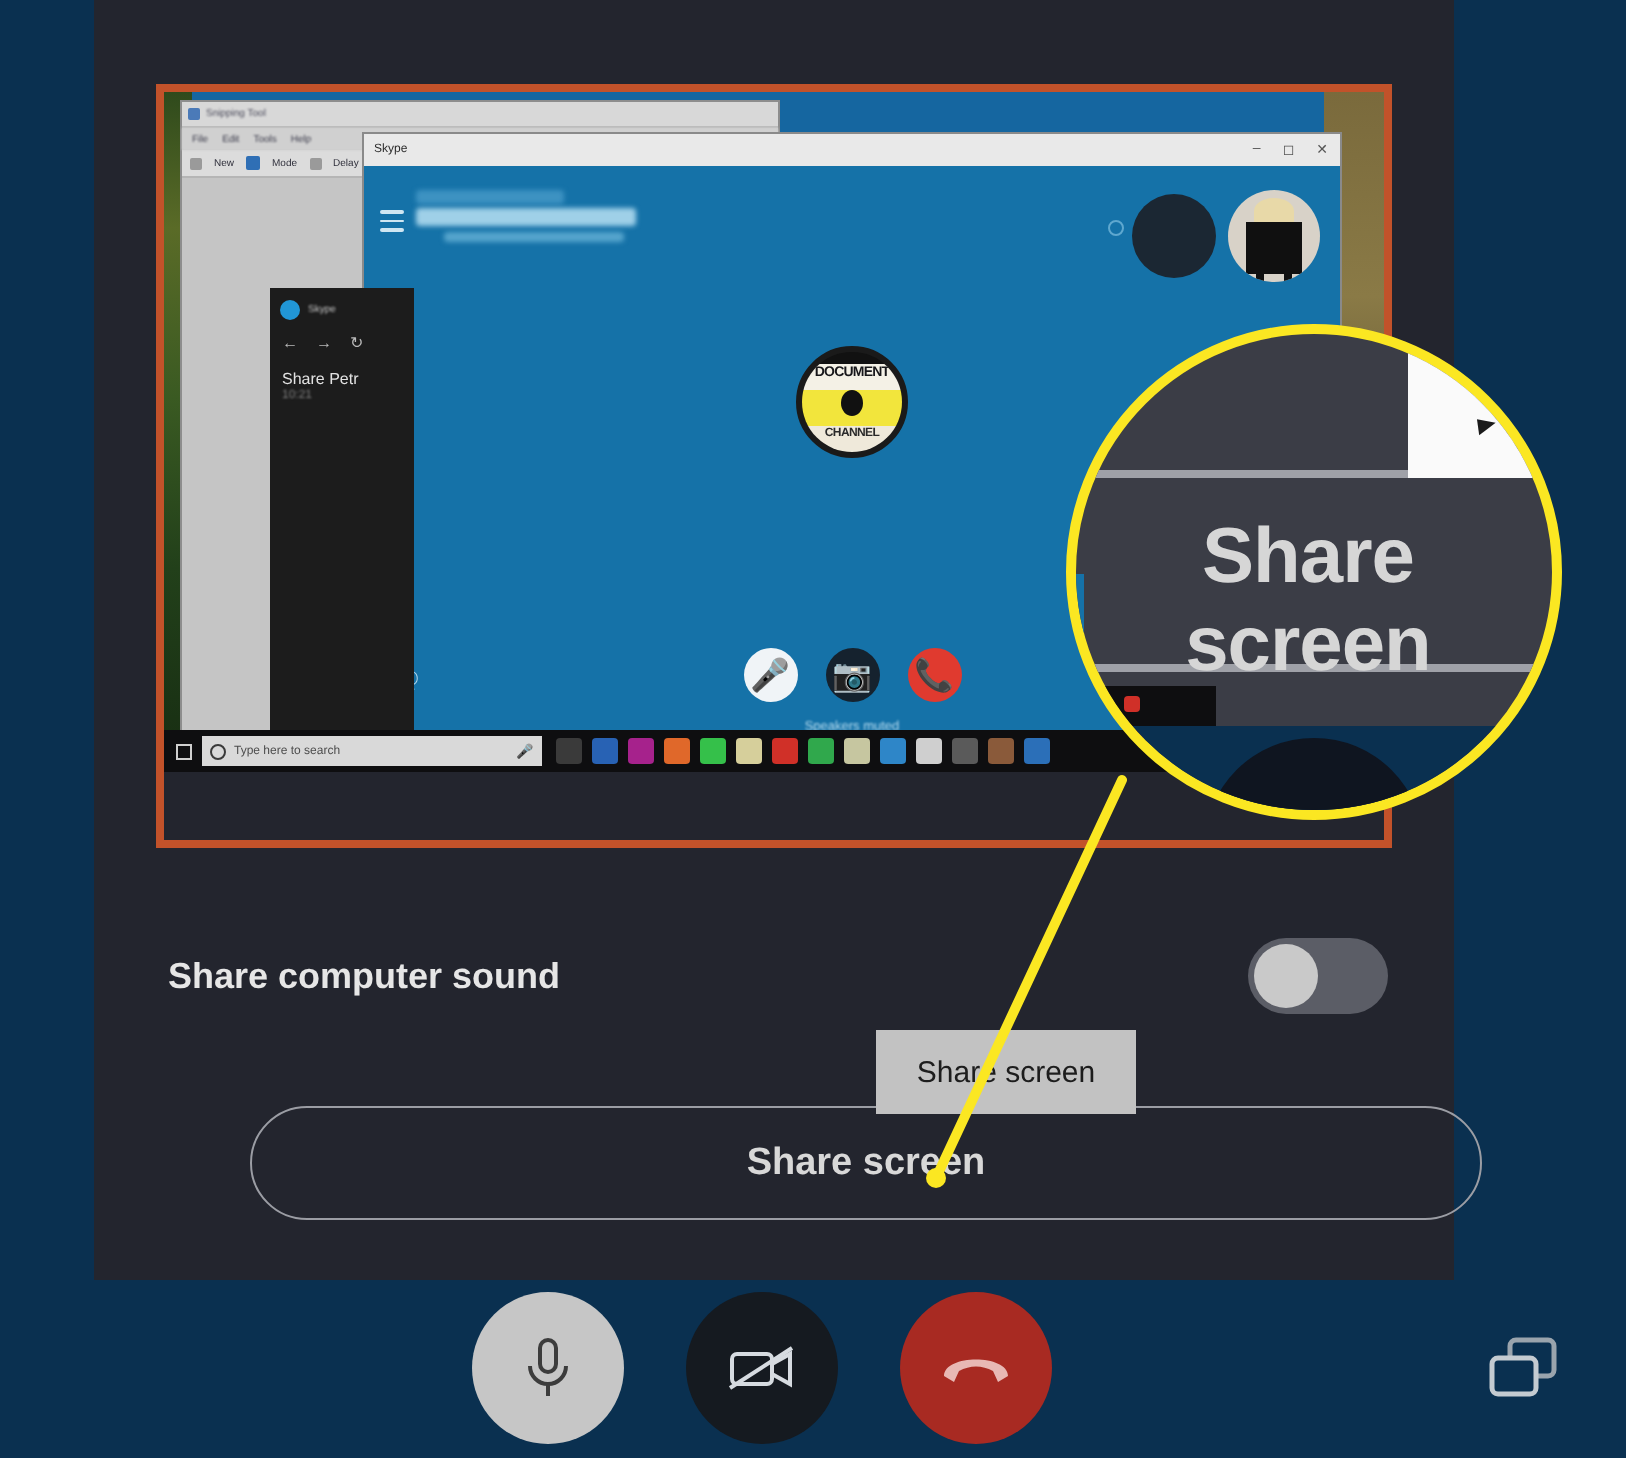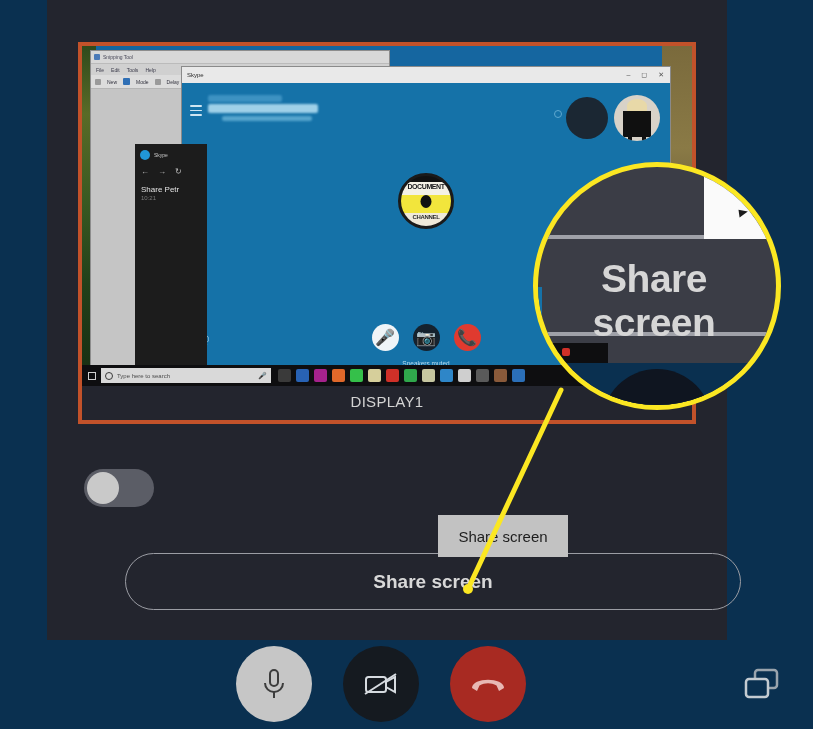--- a/index.html
+++ b/index.html
@@ -341,24 +341,24 @@
             <span class="tb-ic" style="background:#30a84c"></span>
             <span class="tb-ic" style="background:#c6c6a0"></span>
             <span class="tb-ic" style="background:#2e86c8"></span>
             <span class="tb-ic" style="background:#cfcfcf"></span>
             <span class="tb-ic" style="background:#5a5a5a"></span>
             <span class="tb-ic" style="background:#8a5a3a"></span>
             <span class="tb-ic" style="background:#2b6fb8"></span>
           </div>
         </div>
       </div>
-      <div class="preview-label">DISPLAY1</div>
     </div>
 
     <div class="sound-row">
+      <span class="sound-label">Share computer sound</span>
       <span class="toggle">
         <span class="knob"></span>
       </span>
     </div>
 
     <div class="share-btn">Share screen</div>
   </div>
 
   <div class="annot-tooltip">Share screen</div>
 

